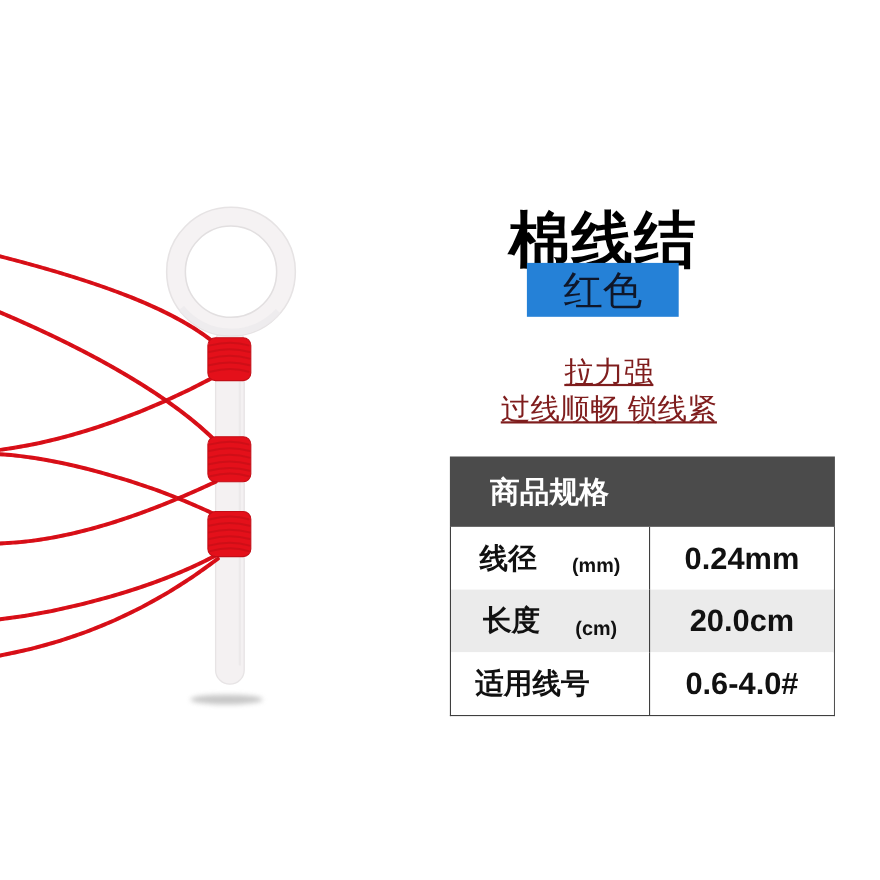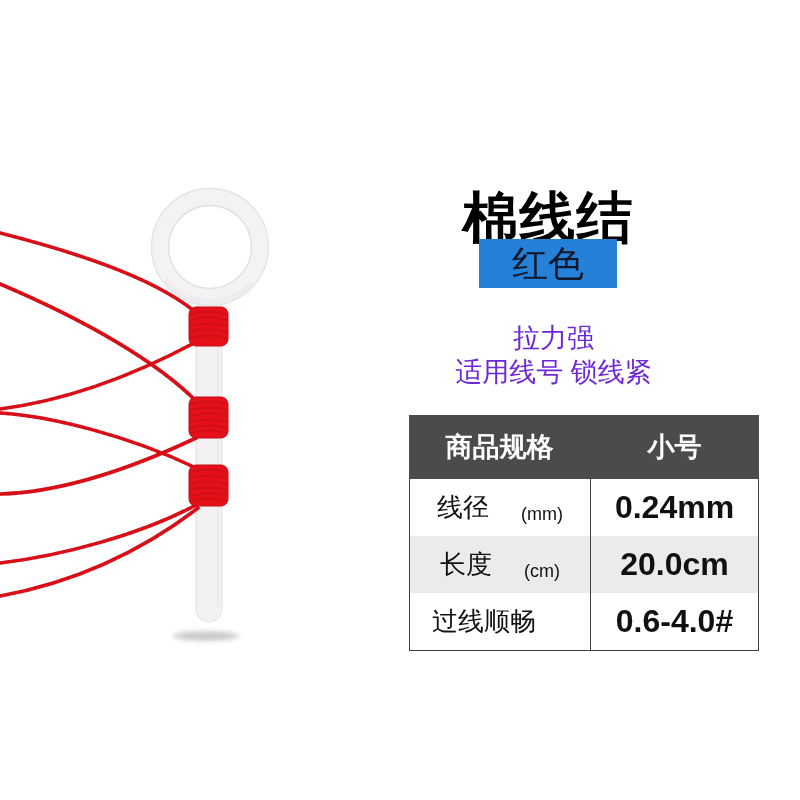--- a/index.html
+++ b/index.html
@@ -13,41 +13,41 @@
     position:absolute;top:150px;left:0;right:0;
     font-size:56px;font-weight:700;color:#000;line-height:60px;letter-spacing:1px;
   }
   .badge{
     position:absolute;top:239px;left:50%;transform:translateX(-50%);
     height:49px;line-height:49px;padding:0 33px;
     background:#2581d7;color:#0f172a;font-size:36px;font-weight:500;white-space:nowrap;
   }
   .features{
     position:absolute;top:321px;left:11px;right:0;
-    font-size:27px;line-height:34px;color:#6d28d9;font-weight:400;
+    font-size:27px;line-height:34px;color:#7f1d1d;font-weight:400;text-decoration:underline;
   }
   .spec-table{position:absolute;left:373px;top:415px;width:350px;padding-left:36px;}
   .spec-header{
     display:flex;height:64px;background:#4b4b4b;color:#fff;
     font-size:27px;font-weight:700;
   }
   .spec-header .hc1{width:181px;display:flex;align-items:center;justify-content:center;}
   .spec-header .hc2{flex:1;display:flex;align-items:center;justify-content:center;}
   .spec-body{border:1px solid #3f3f3f;border-top:none;}
   .spec-row{display:flex;height:57px;background:#fff;}
   .spec-row.alt{background:#ebebeb;}
   .cell-label{
     width:180px;border-right:1px solid #3f3f3f;
     display:flex;align-items:center;justify-content:center;
-    font-size:26px;color:#111;font-weight:400;gap:32px;
+    font-size:26px;color:#111;font-weight:700;gap:32px;
   }
   .cell-label .unit{font-size:18px;margin-top:13px;}
   .cell-value{
     flex:1;display:flex;align-items:center;justify-content:center;
-    font-size:32px;color:#111;font-weight:600;
+    font-size:28px;color:#111;font-weight:600;
   }
   .thread{fill:none;stroke-width:3.6;stroke-linecap:round;}
   .thread-tex{fill:none;stroke-width:3.4;stroke-linecap:round;stroke-dasharray:2.5 4.5;opacity:.35;}
   .coil{fill:none;stroke-width:1.8;opacity:.45;stroke-linecap:round;}
 </style>
 </head>
 <body>
 
 <div class="canvas">
 
@@ -100,47 +100,46 @@
       <rect x="189" y="465" width="39" height="41" rx="7" stroke="#c30d16" stroke-width="1" fill="#e4101a"></rect>
       <path class="coil" d="M 191 472 q 19 -5 35 0 M 190 478 q 19 -5 37 0 M 190 484 q 19 -5 37 0 M 190 490 q 19 -5 37 0 M 190 496 q 19 -5 37 0 M 191 501 q 19 -5 35 0" stroke="#b50d14"></path>
     </g>
   </svg>
 
   <div class="right-col">
     <h1 class="title">棉线结</h1>
     <div class="badge">红色</div>
     <div class="features">
       <div>拉力强</div>
-      <div>适用线号 锁线紧</div>
+      <div>过线顺畅 锁线紧</div>
     </div>
   </div>
 
   <div class="spec-table">
     <div class="spec-header">
       <div class="hc1">商品规格</div>
-      <div class="hc2">小号</div>
     </div>
     <div class="spec-body">
       <div class="spec-row">
         <div class="cell-label">
           <span>线径</span>
             <span class="unit">(mm)</span>
         </div>
         <div class="cell-value">0.24mm</div>
       </div>
       <div class="spec-row alt">
         <div class="cell-label">
           <span>长度</span>
             <span class="unit">(cm)</span>
         </div>
         <div class="cell-value">20.0cm</div>
       </div>
       <div class="spec-row">
         <div class="cell-label">
-          <span>过线顺畅</span>
+          <span>适用线号</span>
             <span class="unit"></span>
         </div>
         <div class="cell-value">0.6-4.0#</div>
       </div>
     </div>
   </div>
 
 </div>
 
 </body></html>

